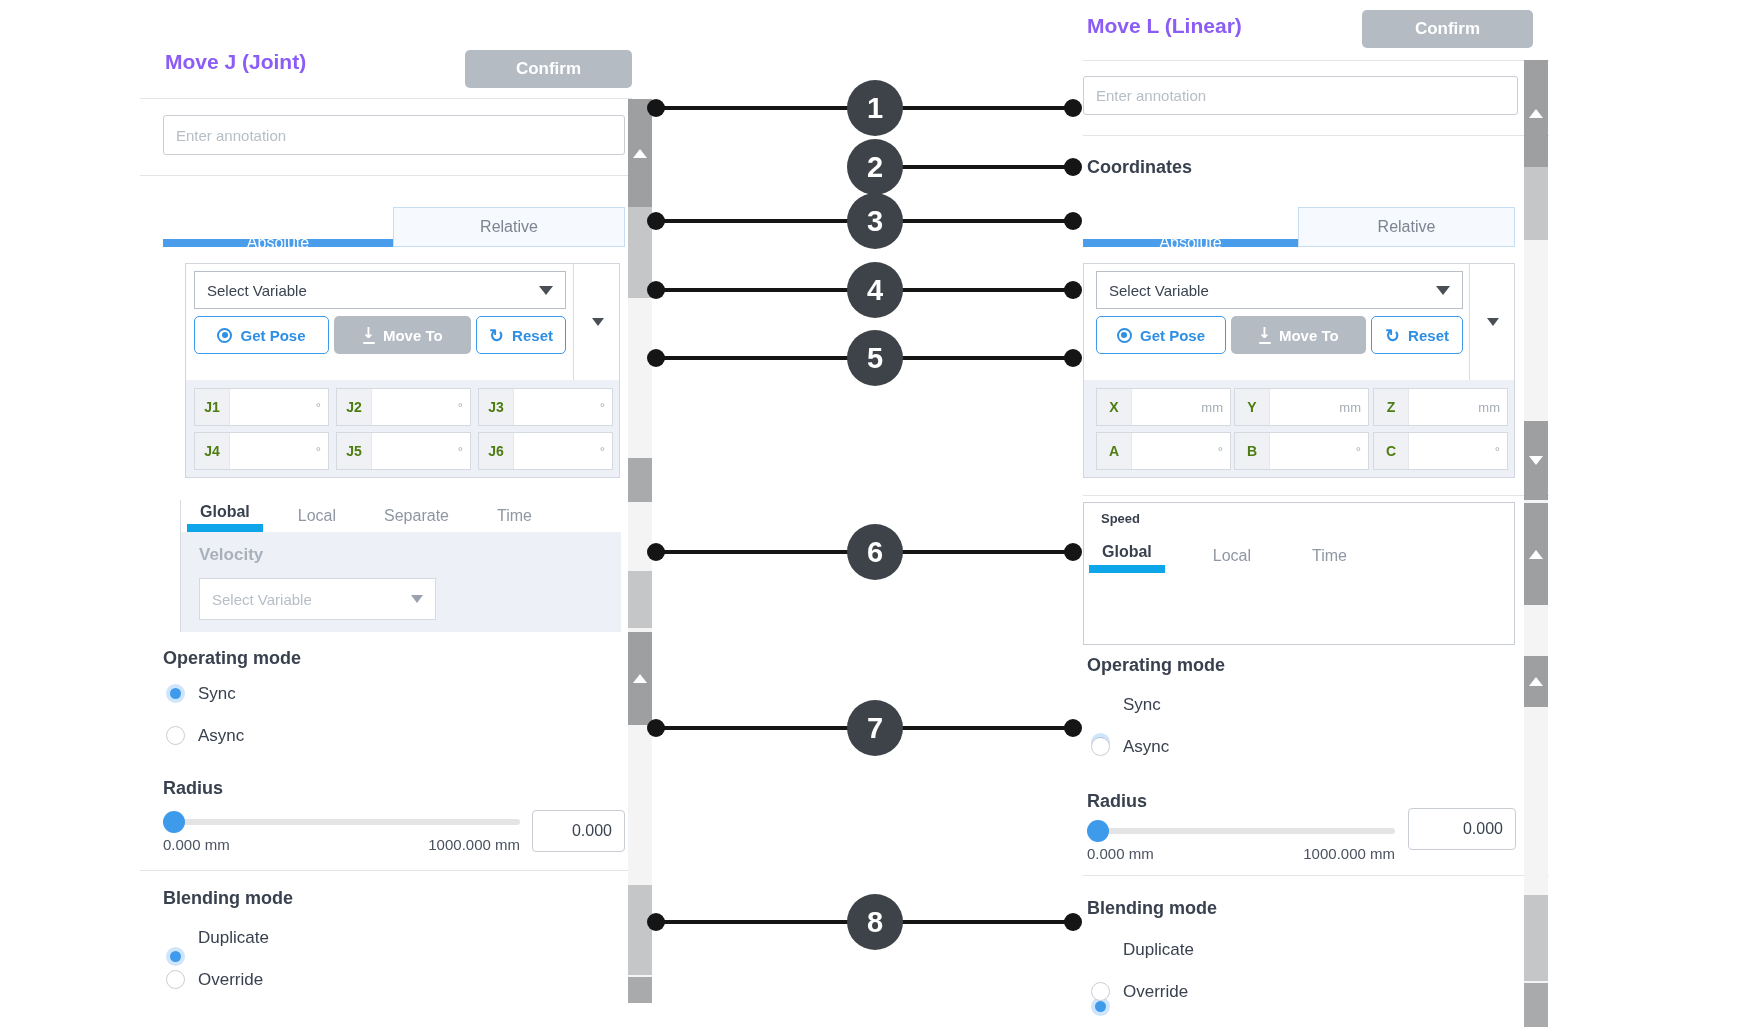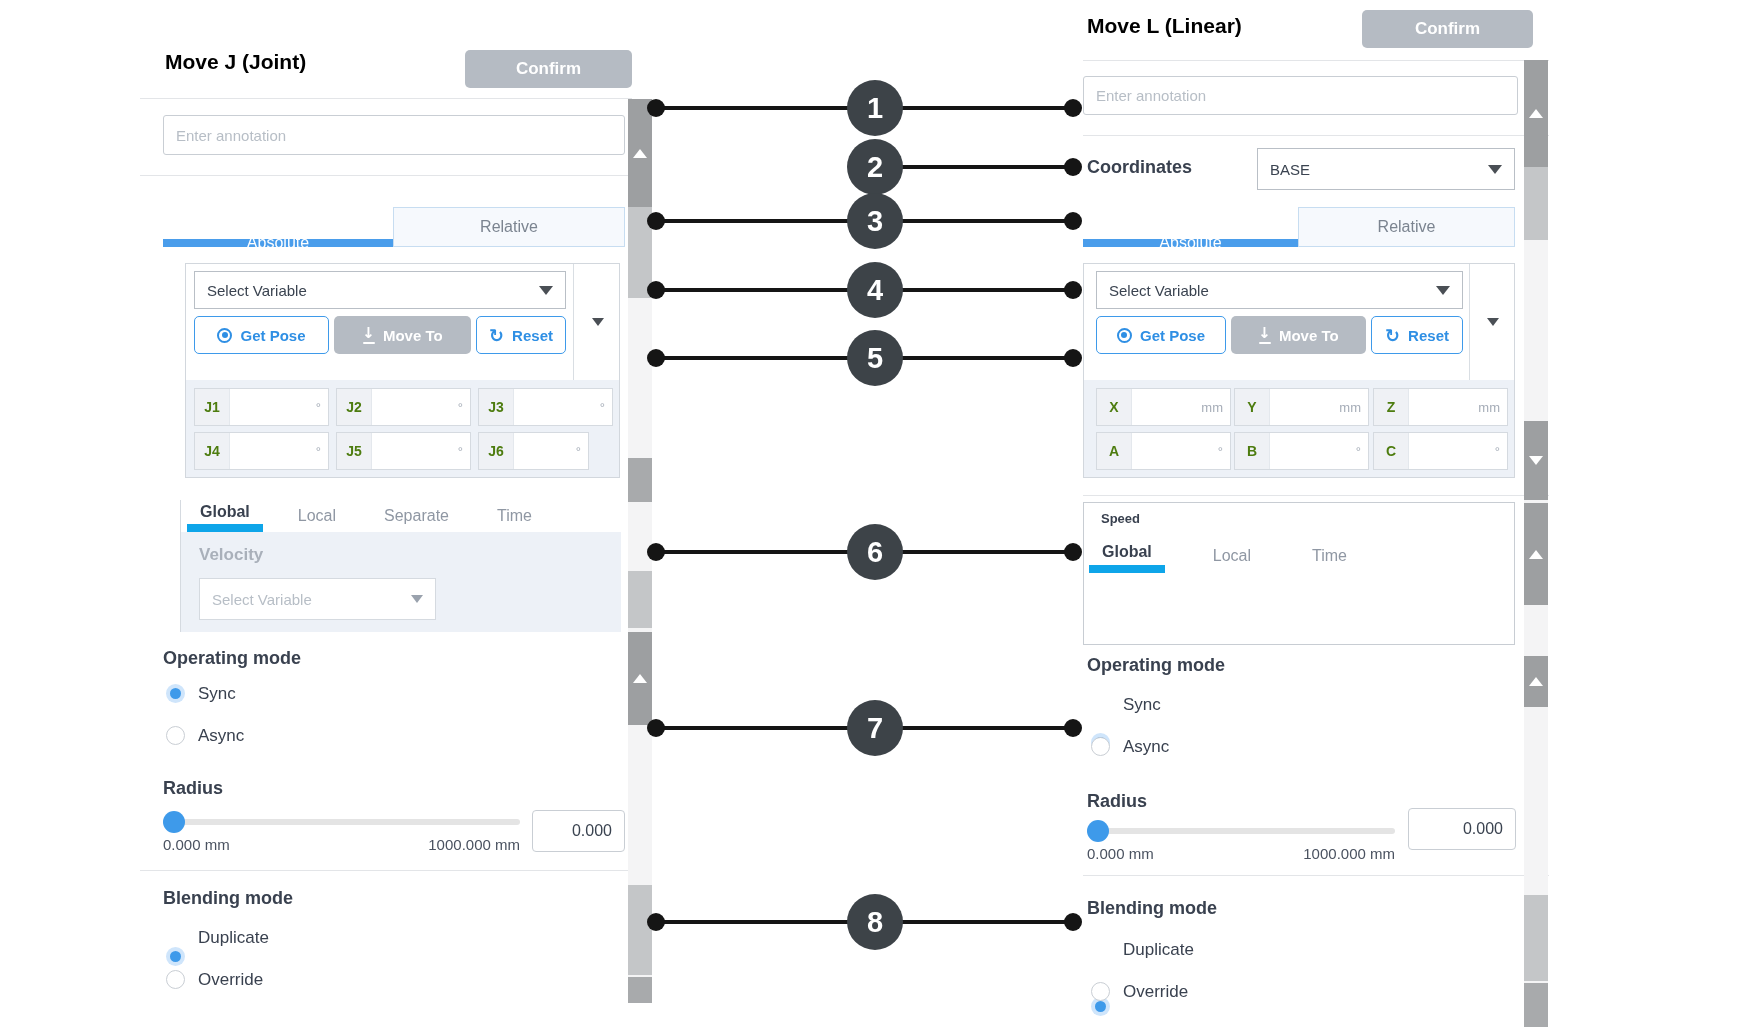--- a/index.html
+++ b/index.html
@@ -1,19 +1,19 @@
 <!DOCTYPE html>
 <html><head>
 <meta charset="utf-8">
 <style>
   html,body{margin:0;padding:0;background:#fff;}
   #screen{position:relative;width:1761px;height:1027px;background:#fff;overflow:hidden;
           font-family:"Liberation Sans","DejaVu Sans",sans-serif;color:#3a4350;}
   .abs{position:absolute;}
-  .panel-title{font-size:21px;font-weight:bold;color:#000000;text-align:center;}
+  .panel-title{font-size:21px;font-weight:bold;color:#8b5cf6;text-align:center;}
   .btn-confirm{background:#b5bbc3;color:#fff;font-weight:bold;font-size:17px;border:none;border-radius:5px;
                display:flex;align-items:center;justify-content:center;cursor:pointer;}
   .divider{background:#e3e5e8;height:1px;}
   .text-input{border:1px solid #c9ced4;border-radius:3px;background:#fff;font-size:15px;color:#3a4350;
               padding:0 12px;box-sizing:border-box;outline:none;font-family:inherit;}
   .text-input::placeholder{color:#b7bec6;}
   .seg-tabs{display:flex;}
   .seg-tab{flex:1;display:flex;align-items:center;justify-content:center;font-size:16px;box-sizing:border-box;cursor:pointer;}
   .seg-active{background:#4a9deb;color:#fff;margin-top:32px;}
   .seg-inactive{background:#f6f9fd;color:#7b8490;border:1px solid #c7ddf1;}
@@ -124,21 +124,21 @@
         <span class="unit">°</span>
       </div>
       <div class="abs jfield" style="left:8px;top:52px;width:135px;height:38px;">
         <span class="lbl">J4</span>
         <span class="unit">°</span>
       </div>
       <div class="abs jfield" style="left:150px;top:52px;width:135px;height:38px;">
         <span class="lbl">J5</span>
         <span class="unit">°</span>
       </div>
-      <div class="abs jfield" style="left:292px;top:52px;width:111px;height:38px;">
+      <div class="abs jfield" style="left:292px;top:52px;width:135px;height:38px;">
         <span class="lbl">J6</span>
         <span class="unit">°</span>
       </div>
     </div>
   </div>
 
   <div class="abs clip" style="left:180px;top:500px;width:440px;height:132px;border-left:1px solid #d5dae0;">
     <div style="display:flex;height:32px;align-items:stretch;padding-left:6px;">
       <div class="tab-plain active">Global</div>
       <div class="tab-plain" style="margin-left:22px;">Local</div>
@@ -230,24 +230,20 @@
 
   <div class="abs panel-title" style="left:1087px;top:14px;">Move L (Linear)</div>
   <button class="abs btn-confirm" style="left:1362px;top:10px;width:171px;height:38px;">Confirm</button>
   <div class="abs divider" style="left:1083px;top:60px;width:466px;"></div>
 
   <input class="abs text-input" style="left: 1083px; top: 76px; width: 435px; height: 39px;" placeholder="Enter annotation">
 
   <div class="abs divider" style="left:1083px;top:135px;width:466px;"></div>
 
   <div class="abs h-section" style="left:1087px;top:157px;">Coordinates</div>
-  <div class="abs dropdown" style="left:1257px;top:148px;width:258px;height:42px;">
-    <span class="dd-label">BASE</span>
-    <span class="caret"></span>
-  </div>
 
   <div class="abs seg-tabs" style="left:1083px;top:207px;width:432px;height:40px;">
     <div class="seg-tab seg-active">Absolute</div>
     <div class="seg-tab seg-inactive">Relative</div>
   </div>
 
   <div class="abs group-box" style="left:1083px;top:263px;width:432px;height:215px;">
     <div class="abs dropdown" style="left:12px;top:7px;width:367px;height:38px;">
       <span class="dd-label">Select Variable</span>
       <span class="caret"></span>

